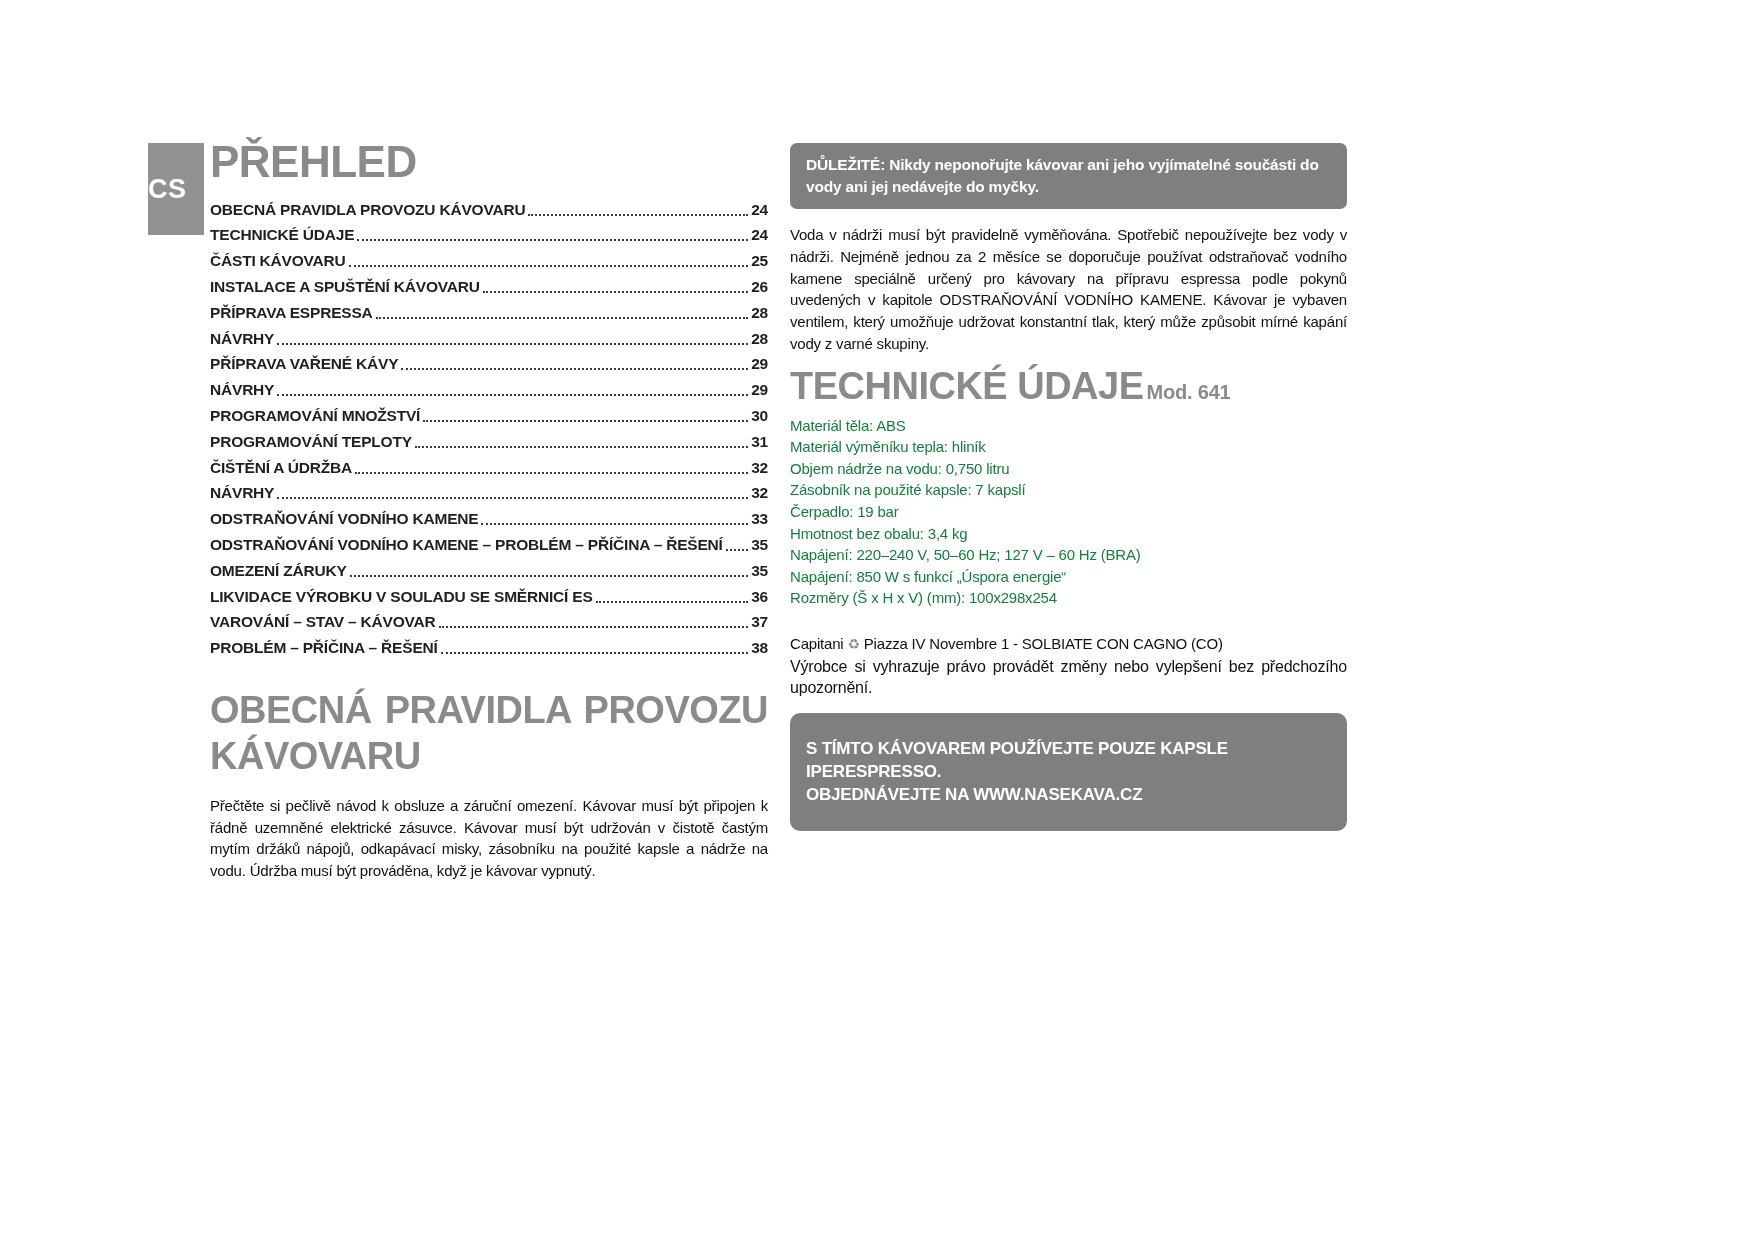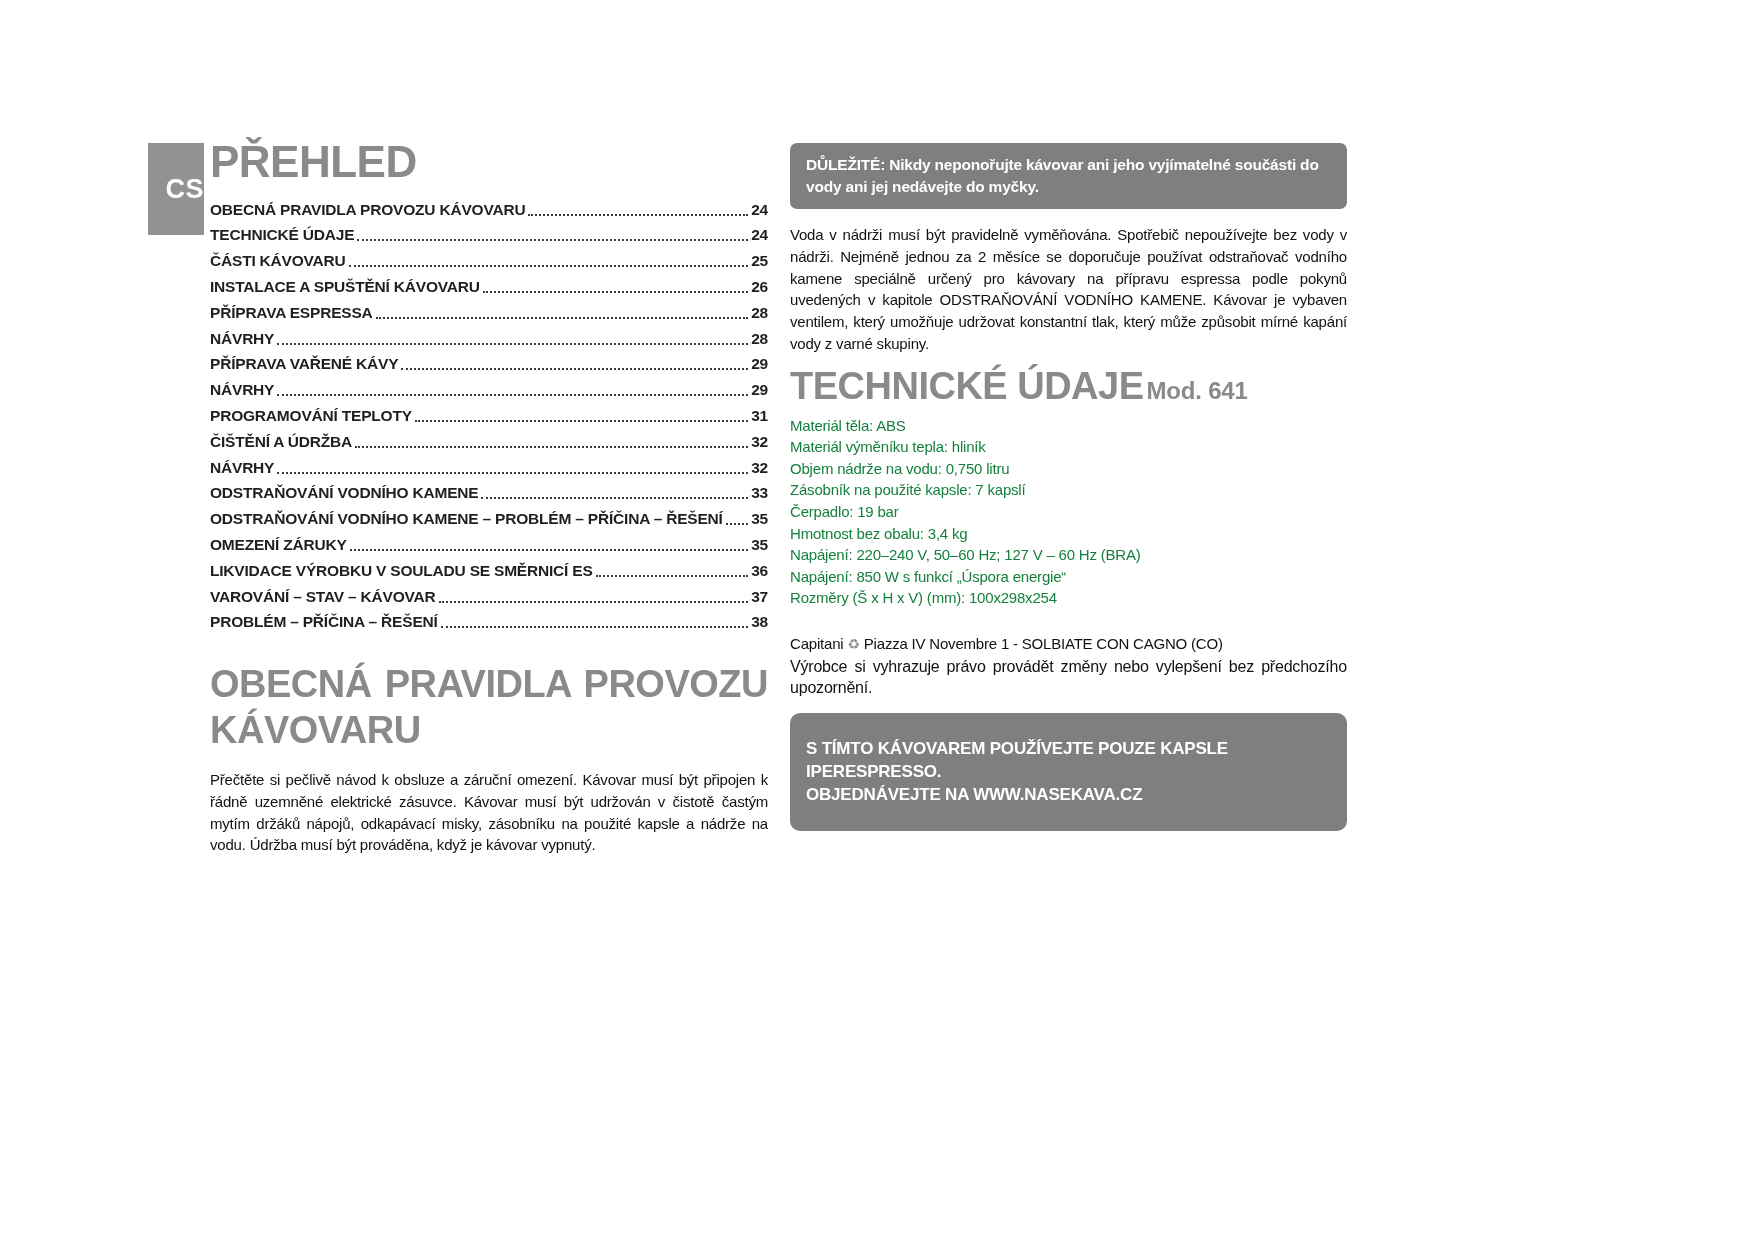--- a/index.html
+++ b/index.html
@@ -11,21 +11,21 @@
     color:#141414;
     overflow:hidden;
   }
 
   
   .cs-tab {
     position:absolute; left:148px; top:143px;
     width:56px; height:92px;
     background:#929292;
     color:#ffffff; font-weight:bold; font-size:27px;
-    display:flex; align-items:center; justify-content:flex-end;
+    display:flex; align-items:center; justify-content:flex-start;
     letter-spacing:0.5px;
   }
 
   
   .left-col  { position:absolute; left:210px; top:140px; width:558px; }
   .right-col { position:absolute; left:790px; top:143px; width:557px; }
 
   
   .page-title {
     font-size:44px; font-weight:bold; color:#8a8a8a;
@@ -70,21 +70,21 @@
     font-size:15px; line-height:21.8px; letter-spacing:-0.2px;
     text-align:justify; color:#111111;
   }
   .tech-heading {
     margin-top:12px;
     display:flex; align-items:baseline;
     color:#8a8a8a; font-weight:bold;
     font-size:38px; letter-spacing:-0.5px; line-height:1.05;
   }
   .tech-heading .model {
-    font-size:24px; margin-left:3px; letter-spacing:-0.2px;
+    font-size:20px; margin-left:3px; letter-spacing:-0.2px;
   }
   .specs { margin-top:8px; }
   .spec-line {
     font-size:15px; line-height:21.6px; letter-spacing:-0.2px;
     color:#15803d;
   }
   .manufacturer-line {
     margin-top:24px;
     font-size:15px; line-height:21.6px; letter-spacing:-0.2px;
     color:#111111;
@@ -151,20 +151,25 @@
       </div>
       <div class="toc-row">
         <span class="toc-label">PŘÍPRAVA VAŘENÉ KÁVY</span>
         <span class="toc-dots"></span>
         <span class="toc-page">29</span>
       </div>
       <div class="toc-row">
         <span class="toc-label">NÁVRHY</span>
         <span class="toc-dots"></span>
         <span class="toc-page">29</span>
+      </div>
+      <div class="toc-row">
+        <span class="toc-label">PROGRAMOVÁNÍ MNOŽSTVÍ</span>
+        <span class="toc-dots"></span>
+        <span class="toc-page">30</span>
       </div>
       <div class="toc-row">
         <span class="toc-label">PROGRAMOVÁNÍ TEPLOTY</span>
         <span class="toc-dots"></span>
         <span class="toc-page">31</span>
       </div>
       <div class="toc-row">
         <span class="toc-label">ČIŠTĚNÍ A ÚDRŽBA</span>
         <span class="toc-dots"></span>
         <span class="toc-page">32</span>

